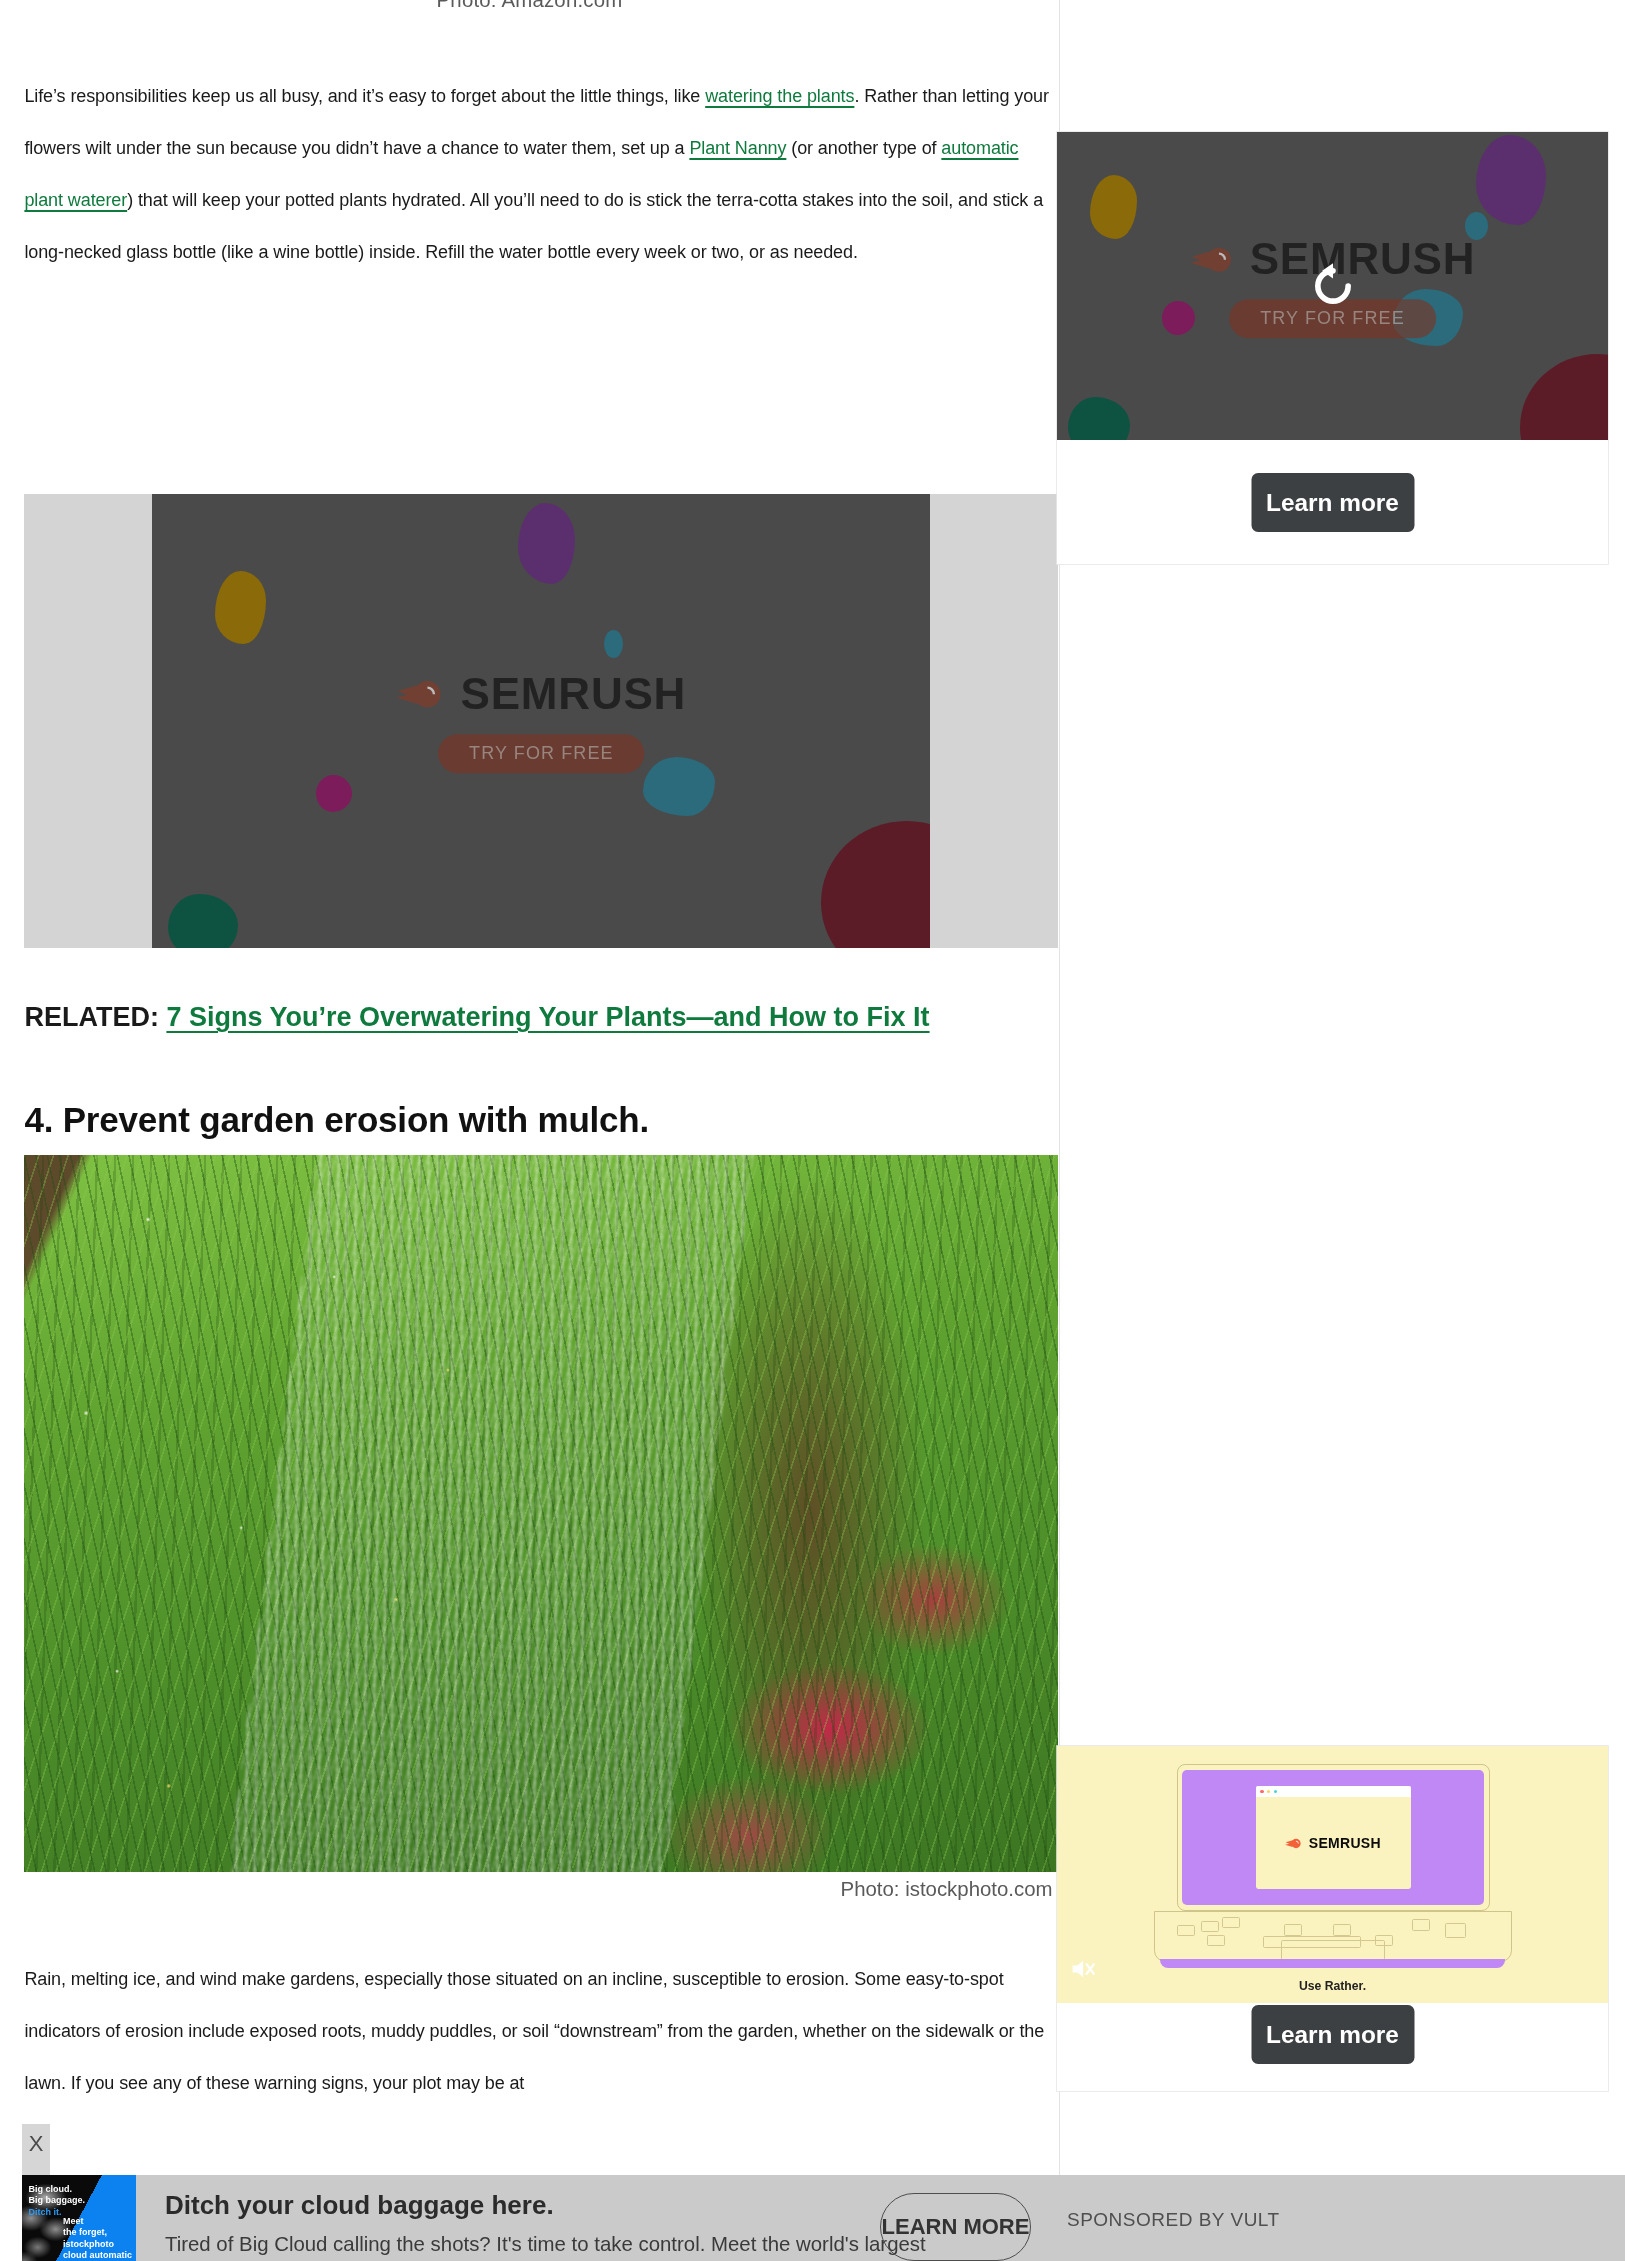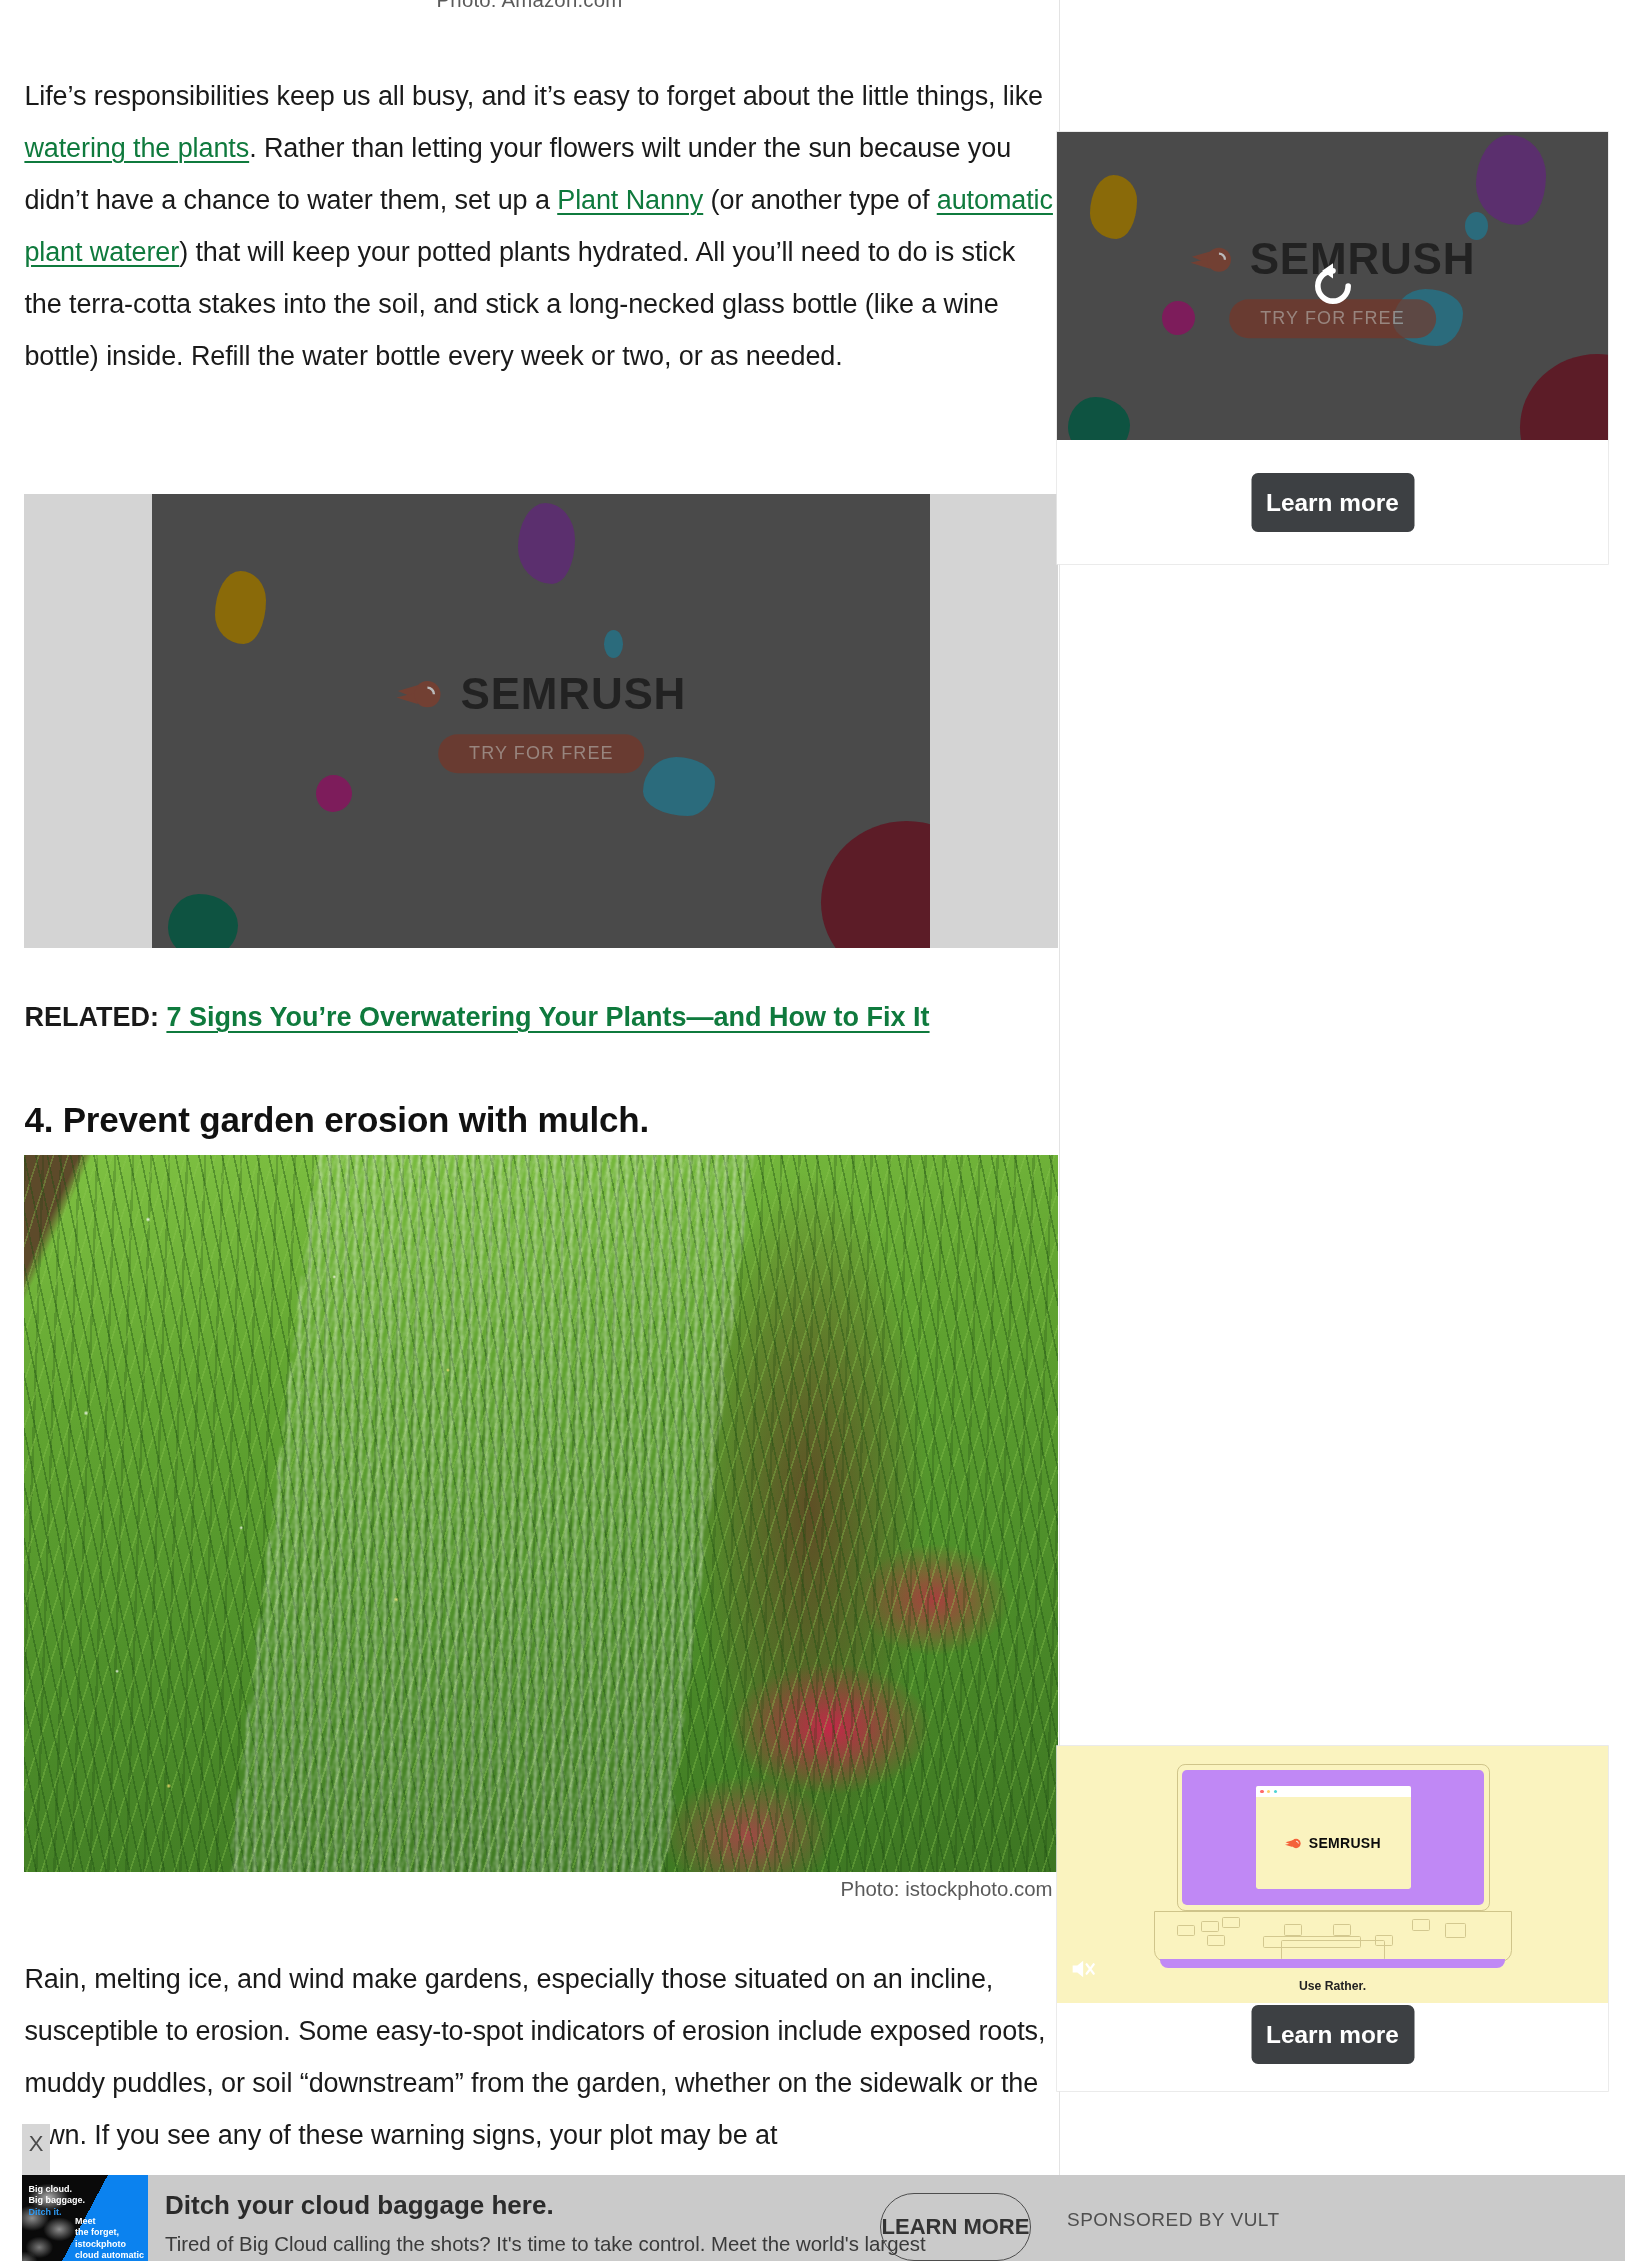--- a/index.html
+++ b/index.html
@@ -28,21 +28,21 @@
     text-align:center;
     font-size:20.4px;
     color:#5a5a5a;
     letter-spacing:0.2px;
   }
 
   .para {
     position:absolute;
     left:24.4px;
     width:1033px;
-    font-size:27px;
+    font-size:18px;
     line-height:52px;
     color:#1a1a1a;
     letter-spacing:-0.1px;
   }
   .para-1 { top:70px; }
   .para-2 { top:1953px; }
 
   .alink {
     color:#0f7a3d;
     text-decoration:underline;
@@ -334,21 +334,21 @@
     position:absolute;
     left:22px; top:2175px;
     width:1604px; height:86px;
     background:#cacaca;
     overflow:hidden;
     z-index:19;
   }
   .sticky-thumb {
     position:absolute;
     left:0; top:0;
-    width:126px; height:86px;
+    width:114px; height:86px;
     background:#0a0a0a;
     overflow:hidden;
   }
   .thumb-blue {
     position:absolute; inset:0;
     background:linear-gradient(118deg, transparent 0 50%, #0b82ef 50% 100%);
   }
   .thumb-smoke {
     position:absolute; left:-8%; top:8%;
     width:72%; height:100%;

